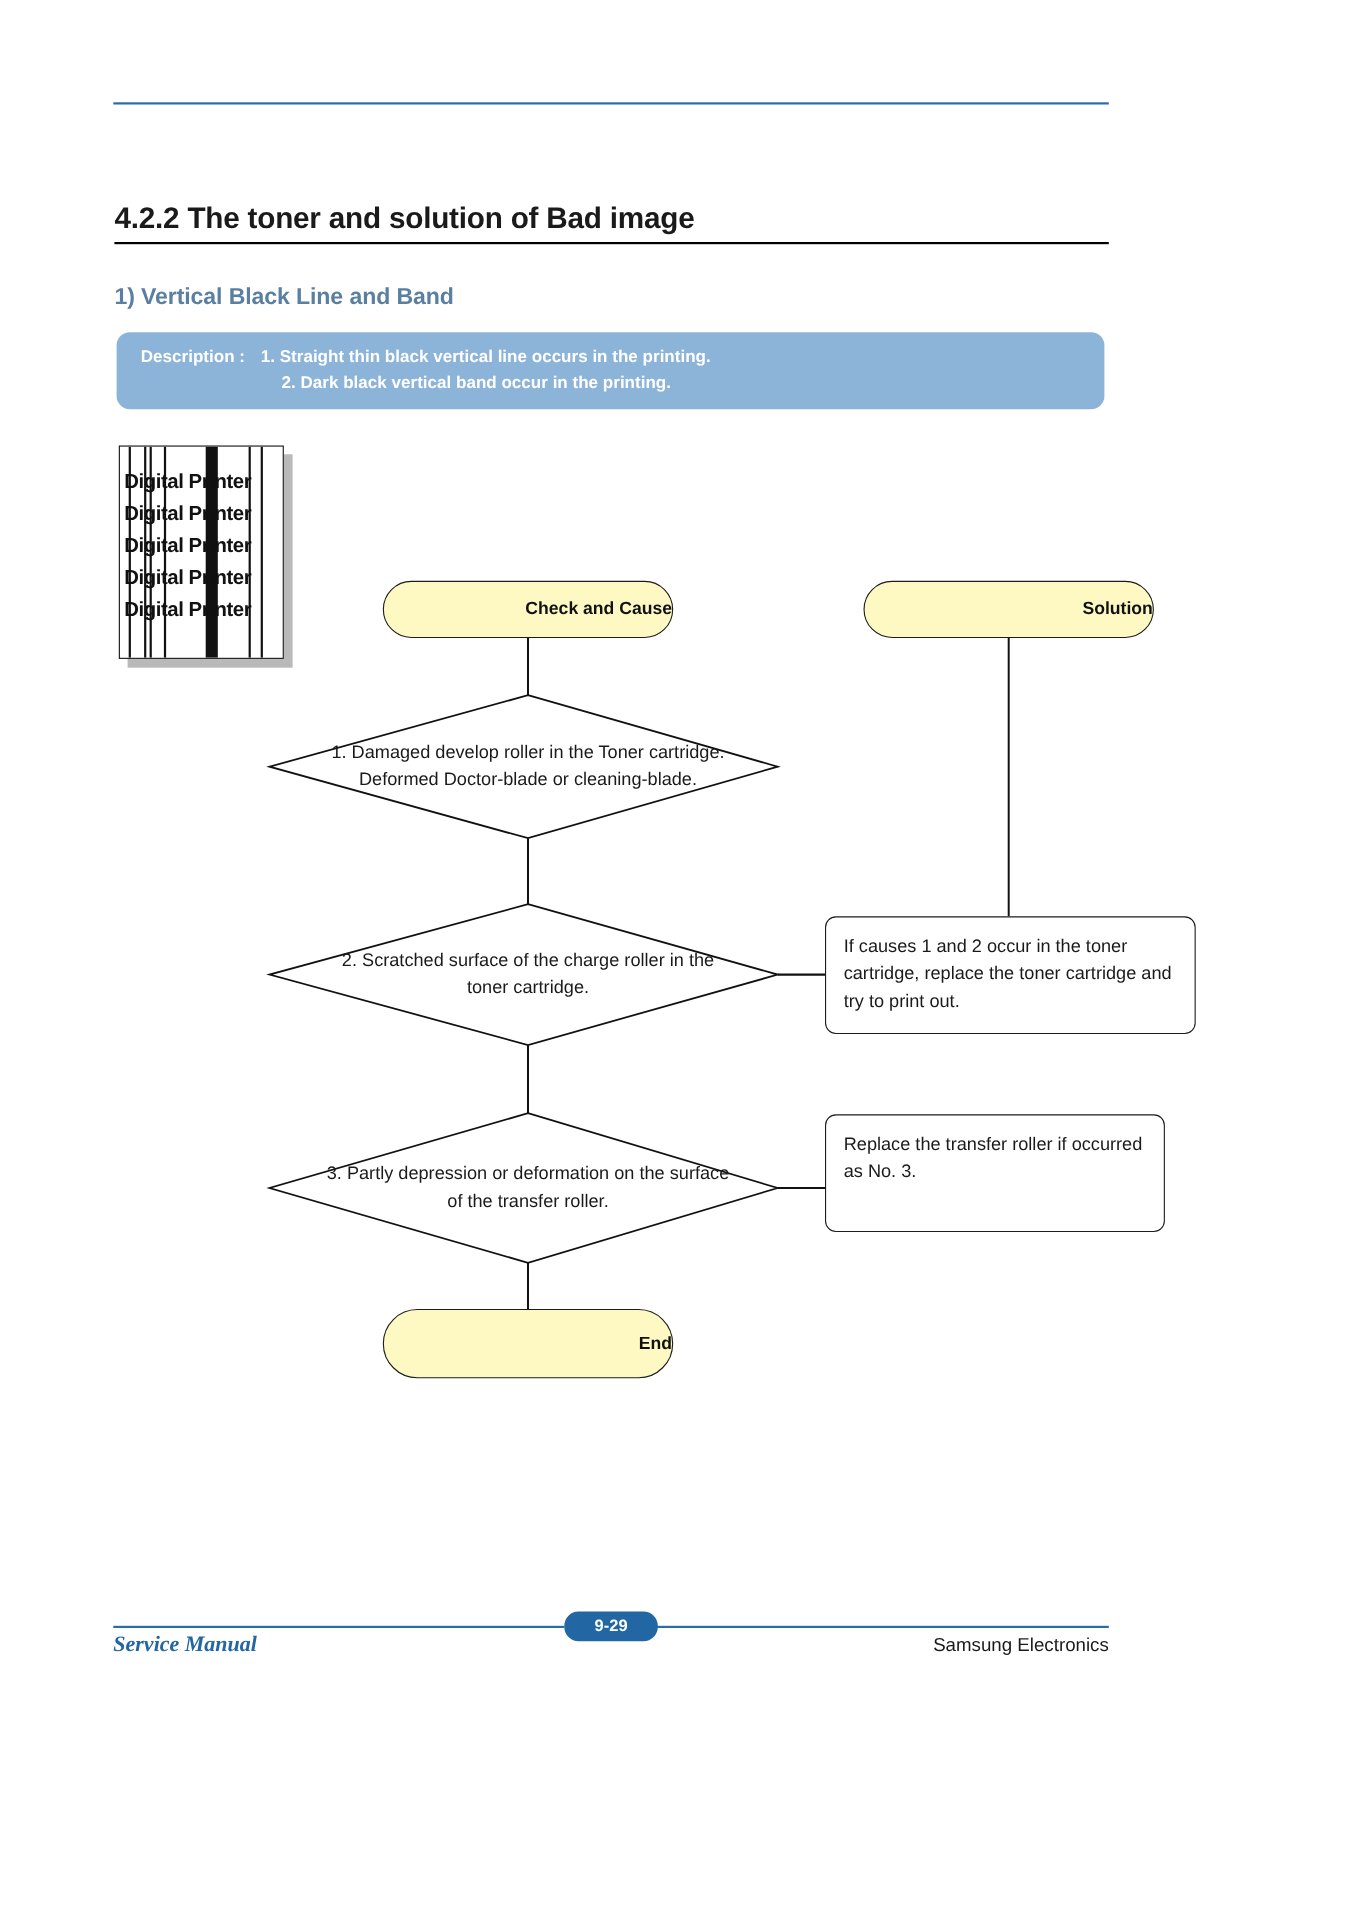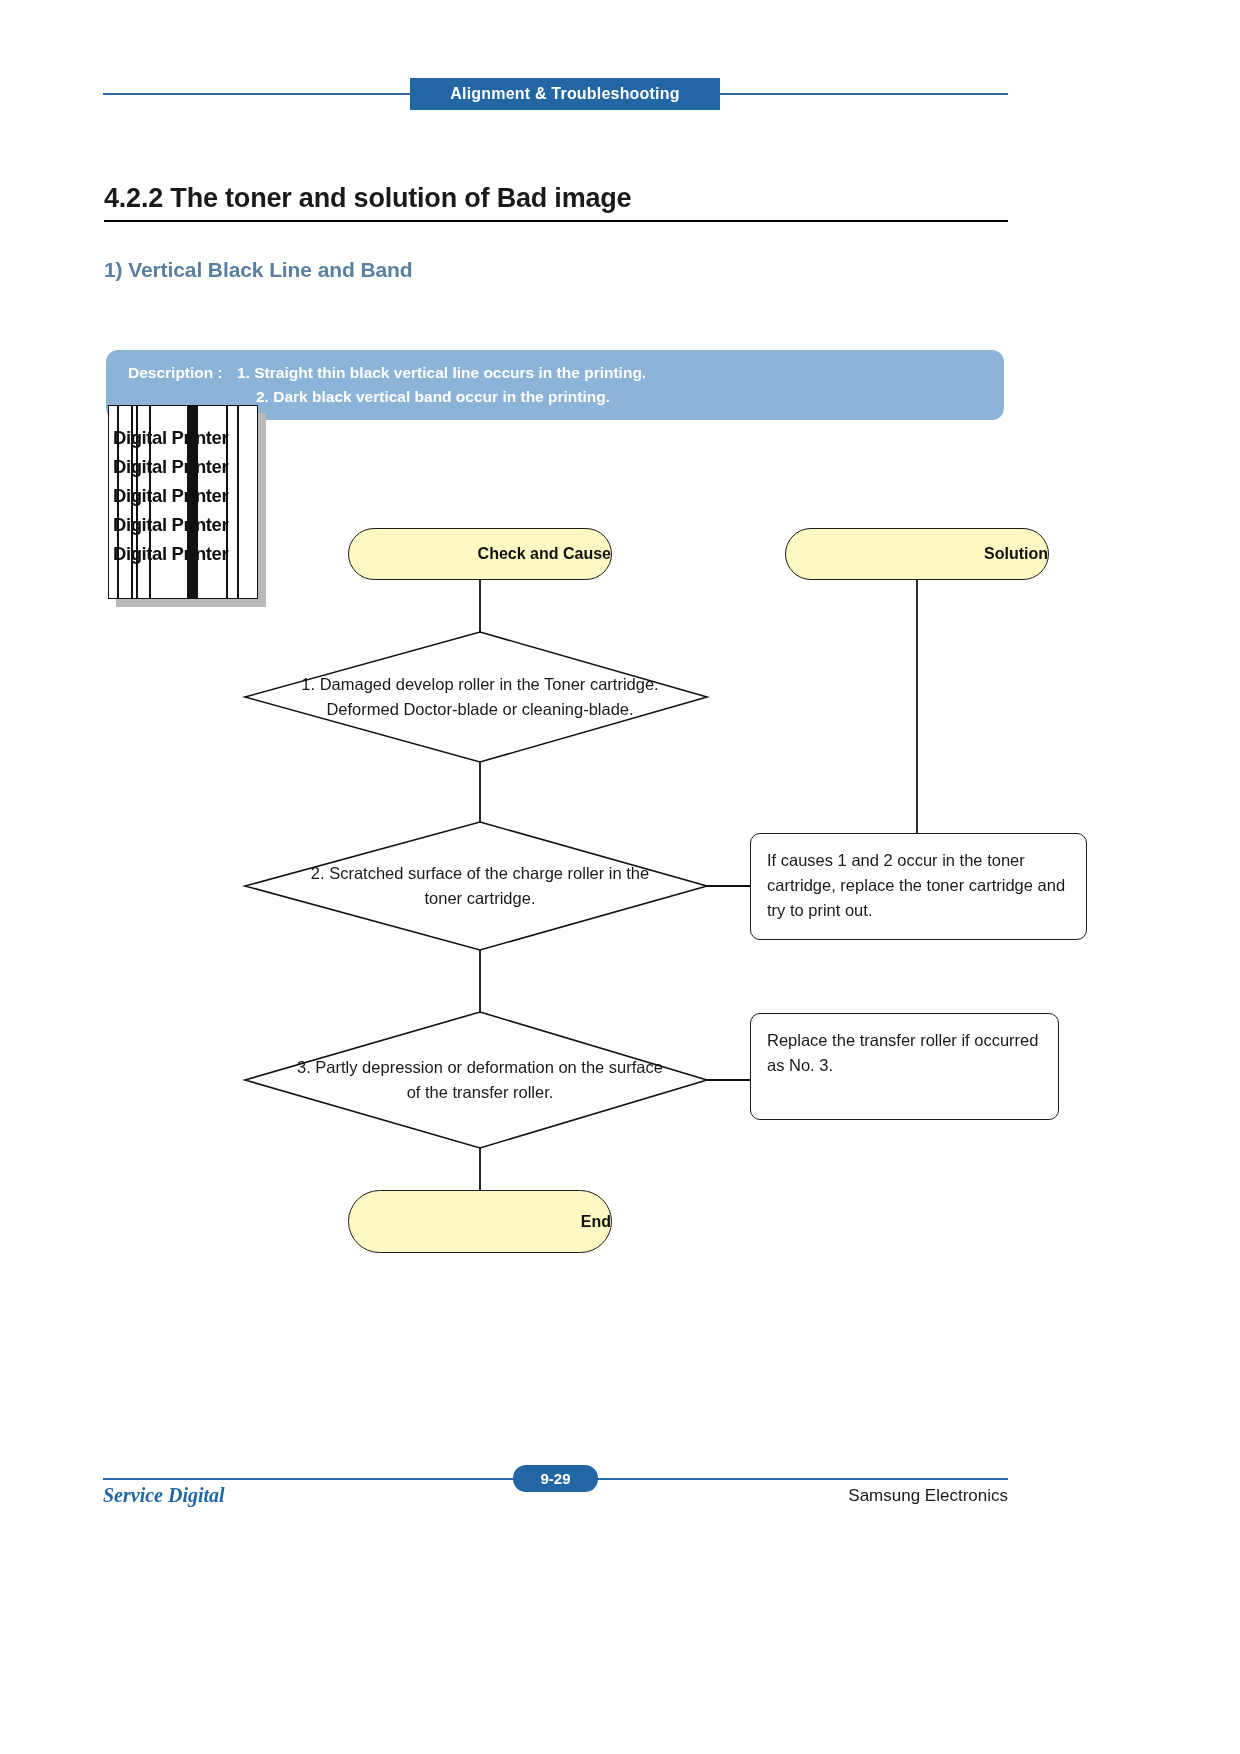--- a/index.html
+++ b/index.html
@@ -80,21 +80,20 @@
     position: absolute;
     left: 106px;
     top: 302px;
     width: 898px;
     height: 70px;
     background: #8cb4d8;
     border-radius: 12px;
     color: #ffffff;
     font-size: 15.5px;
     font-weight: bold;
-    margin-top: 48px;
   }
   .desc-row {
     position: absolute;
     left: 22px;
     white-space: nowrap;
   }
   .desc-row.r1 { top: 14px; }
   .desc-row.r2 { top: 38px; left: 140px; }
   .desc-label { display: inline-block; }
   .desc-text  { display: inline-block; margin-left: 10px; }
@@ -245,23 +244,20 @@
     top: 1486px;
     font-size: 17px;
     color: #1a1a1a;
   }
 </style>
 </head>
 <body>
 
 <div class="header">
   <div class="header-rule"></div>
-  <div class="header-tab">
-    <span>Alignment &amp; Troubleshooting</span>
-  </div>
 </div>
 
 <div class="section-title">4.2.2 The toner and solution of Bad image</div>
 <div class="subsection-title">1) Vertical Black Line and Band</div>
 
 <div class="desc-box">
   <div class="desc-row r1">
     <span class="desc-label">Description :</span>
     <span class="desc-text">1. Straight thin black vertical line occurs in the printing.</span>
   </div>
@@ -345,14 +341,14 @@
 
 <div class="node pill" style="left:348px; top:1190px; width:264px; height:63px;">
   <span>End</span>
 </div>
 
 <div class="footer-rule-left"></div>
 <div class="footer-rule-right"></div>
 <div class="footer-badge">
   <span>9-29</span>
 </div>
-<div class="footer-left">Service Digital</div>
+<div class="footer-left">Service Manual</div>
 <div class="footer-right">Samsung Electronics</div>
 
 </body></html>

